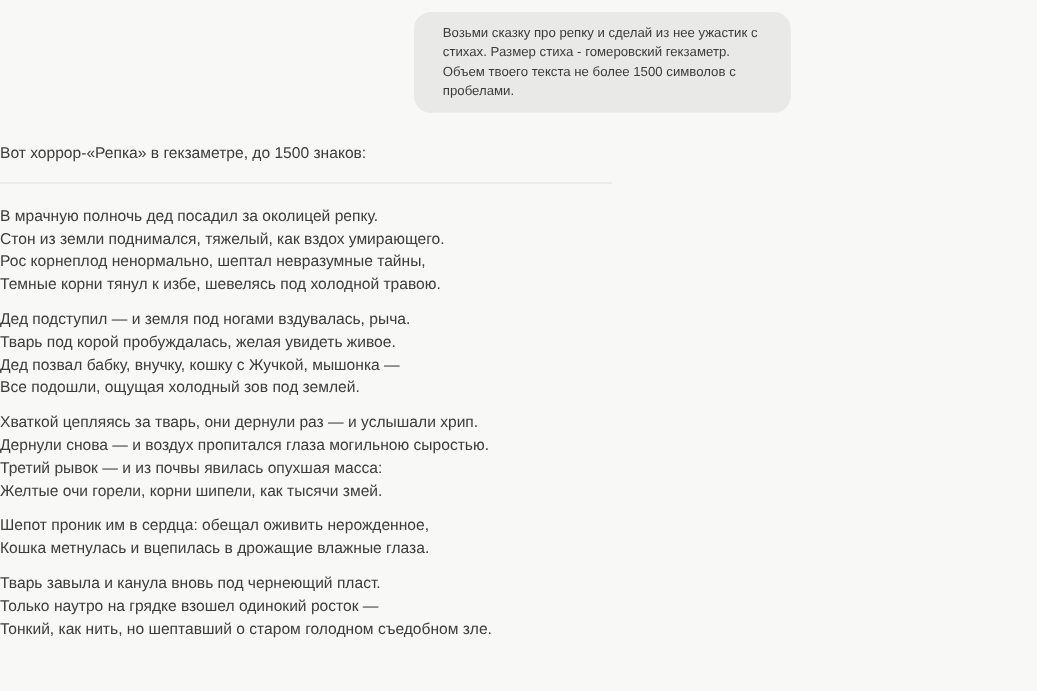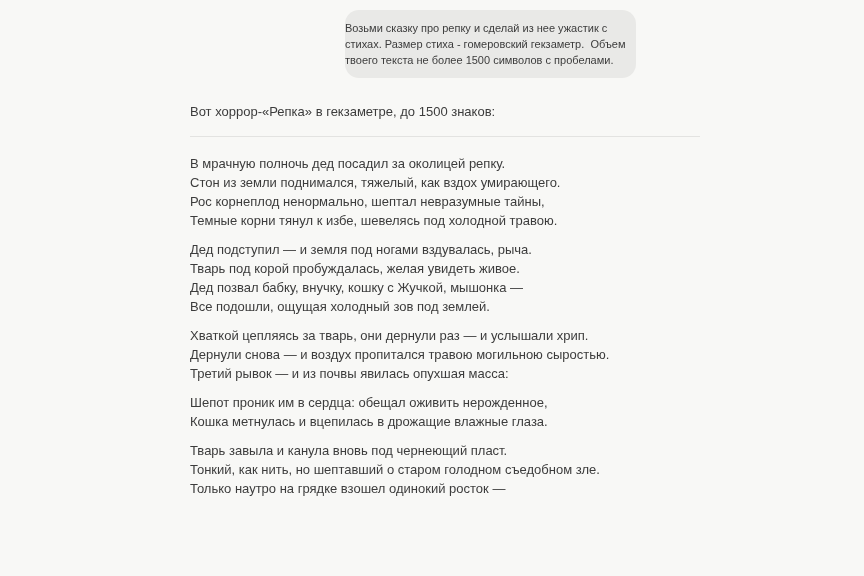--- a/index.html
+++ b/index.html
@@ -24,34 +24,33 @@
   .page {
     width: 864px;
     height: 576px;
     position: relative;
   }
   .user-row {
     display: block;
   }
   .user-bubble {
     margin: 10px 0 0 345px;
-    width: 291px;
-    padding: 10px 0;
+    width: 314px;
+    padding: 10px 24px;
     background: var(--bubble-bg);
     border-radius: 14px;
   }
   .user-text {
     margin: 0;
     font-size: 11px;
     line-height: 16px;
     color: var(--text);
     white-space: pre-wrap;
   }
   .assistant {
-    margin-left: 190px;
     width: 514px;
   }
   .intro {
     margin: 25px 0 0;
     font-size: 13px;
     line-height: 18px;
     color: var(--text);
   }
   .divider {
     border: none;
@@ -98,28 +97,29 @@
           <p class="poem-line">Темные корни тянул к избе, шевелясь под холодной травою.</p>
         </div>
         <div class="stanza">
           <p class="poem-line">Дед подступил — и земля под ногами вздувалась, рыча.</p>
           <p class="poem-line">Тварь под корой пробуждалась, желая увидеть живое.</p>
           <p class="poem-line">Дед позвал бабку, внучку, кошку с Жучкой, мышонка —</p>
           <p class="poem-line">Все подошли, ощущая холодный зов под землей.</p>
         </div>
         <div class="stanza">
           <p class="poem-line">Хваткой цепляясь за тварь, они дернули раз — и услышали хрип.</p>
-          <p class="poem-line">Дернули снова — и воздух пропитался травою могильною сыростью.</p>
+          <p class="poem-line">Дернули снова — и воздух пропитался глаза могильною сыростью.</p>
           <p class="poem-line">Третий рывок — и из почвы явилась опухшая масса:</p>
+          <p class="poem-line">Желтые очи горели, корни шипели, как тысячи змей.</p>
         </div>
         <div class="stanza">
           <p class="poem-line">Шепот проник им в сердца: обещал оживить нерожденное,</p>
           <p class="poem-line">Кошка метнулась и вцепилась в дрожащие влажные глаза.</p>
         </div>
         <div class="stanza">
           <p class="poem-line">Тварь завыла и канула вновь под чернеющий пласт.</p>
+          <p class="poem-line">Только наутро на грядке взошел одинокий росток —</p>
           <p class="poem-line">Тонкий, как нить, но шептавший о старом голодном съедобном зле.</p>
-          <p class="poem-line">Только наутро на грядке взошел одинокий росток —</p>
         </div>
       </div>
   </div>
 
 </div>
 
 </body></html>

